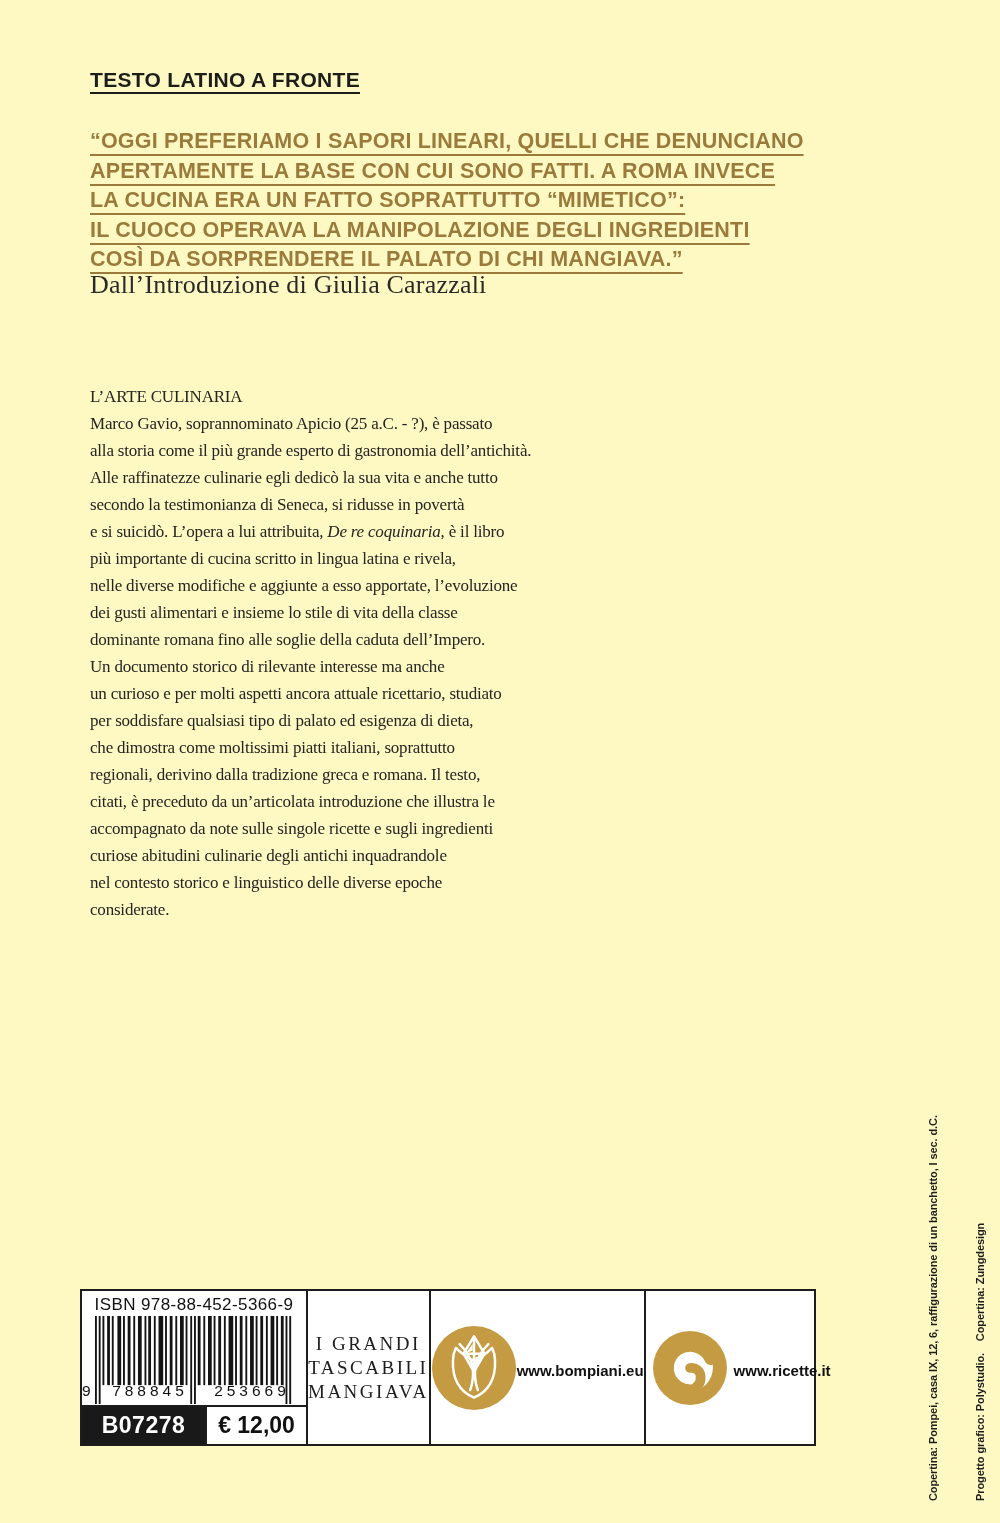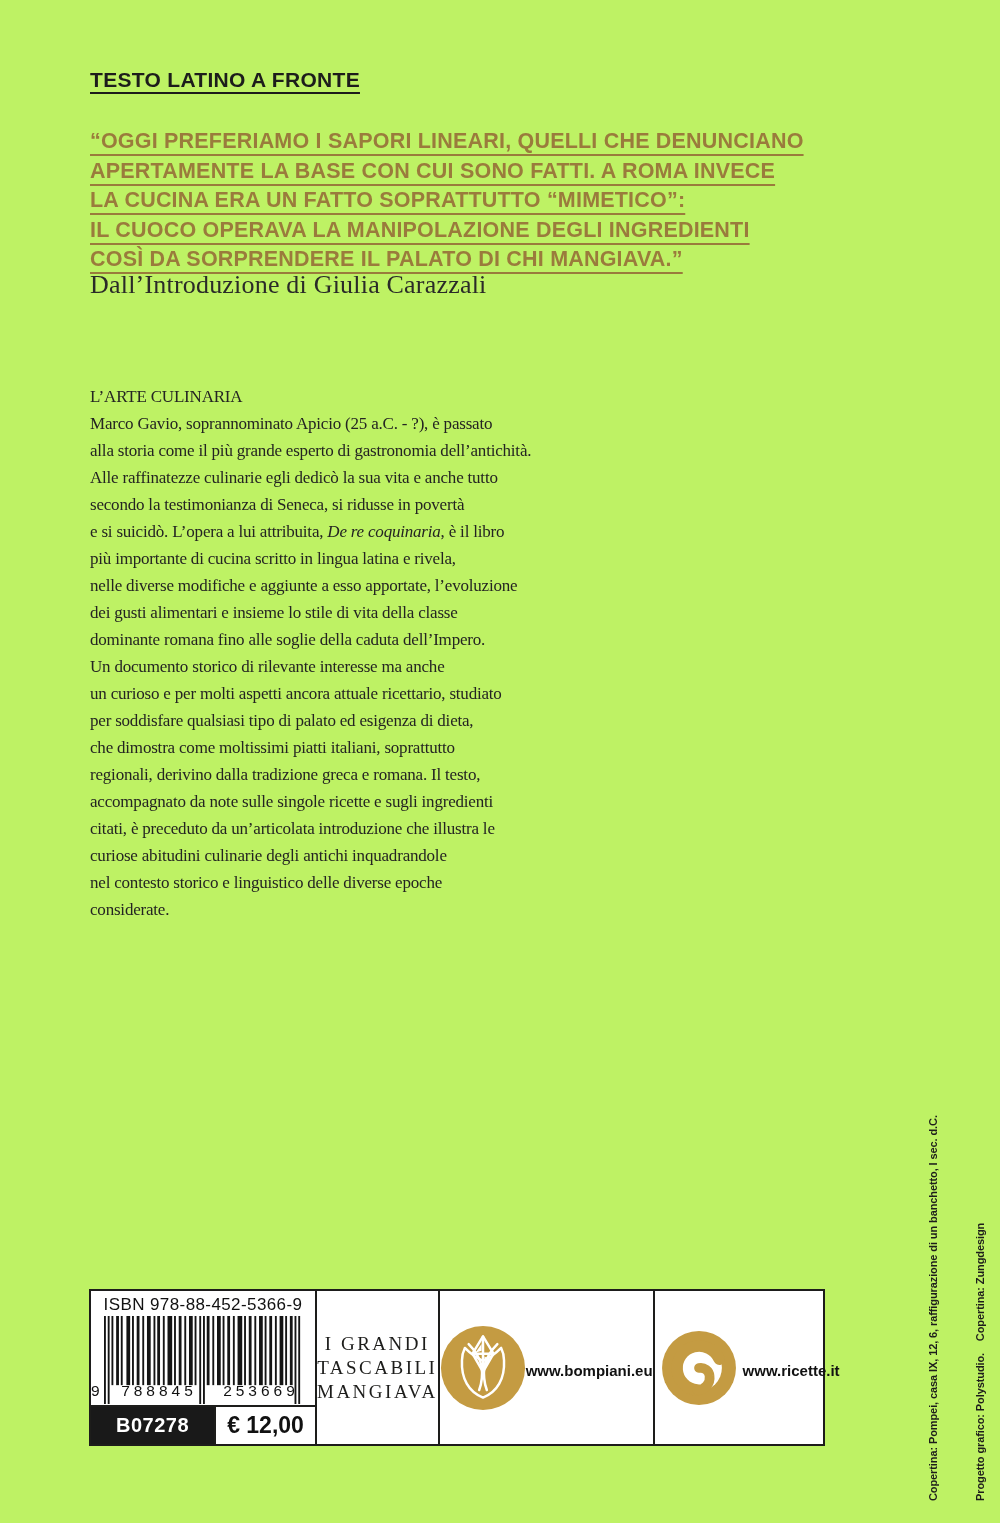--- a/index.html
+++ b/index.html
@@ -1,21 +1,21 @@
 <!DOCTYPE html>
 <html><head>
 <meta charset="utf-8">
 <style>
   * { margin: 0; padding: 0; box-sizing: border-box; }
   html, body { background: #e8e8e8; }
   .page {
     position: relative;
     width: 1000px;
     height: 1523px;
-    background: #bef264;
+    background: #fef9c3;
     overflow: hidden;
     font-family: "Liberation Sans", "DejaVu Sans", sans-serif;
     color: #1d1d1b;
   }
 
   
   .section-heading {
     position: absolute;
     left: 90px;
     top: 68px;
@@ -68,21 +68,21 @@
     line-height: 27px;
     color: #242422;
     letter-spacing: -0.2px;
   }
   .synopsis .ln { white-space: nowrap; }
   .synopsis .it { font-style: italic; }
 
   
   .footer-strip {
     position: absolute;
-    left: 89px;
+    left: 80px;
     top: 1289px;
     width: 736px;
     height: 157px;
     border: 2px solid #1d1d1b;
     display: flex;
     background: #fff;
   }
   .cell { border-left: 2px solid #1d1d1b; }
   .cell:first-child { border-left: none; }
 
@@ -124,21 +124,21 @@
     margin-top: auto;
     height: 40px;
     display: flex;
     border-top: 2px solid #1d1d1b;
   }
   .code-badge {
     width: 123px;
     background: #191919;
     color: #fff;
     display: flex; align-items: center; justify-content: center;
-    font-size: 20px; font-weight: 700; letter-spacing: 0.5px;
+    font-size: 23px; font-weight: 700; letter-spacing: 0.5px;
   }
   .price-box {
     flex: 1;
     display: flex; align-items: center; justify-content: center;
     font-size: 23px; font-weight: 700; color: #111;
     border-left: 2px solid #1d1d1b;
   }
 
   
   .imprint-cell {
@@ -203,22 +203,22 @@
     <div class="ln"><span>e si suicidò. L’opera a lui attribuita, </span><span class="it">De re coquinaria</span><span>, è il libro</span></div>
     <div class="ln">più importante di cucina scritto in lingua latina e rivela,</div>
     <div class="ln">nelle diverse modifiche e aggiunte a esso apportate, l’evoluzione</div>
     <div class="ln">dei gusti alimentari e insieme lo stile di vita della classe</div>
     <div class="ln">dominante romana fino alle soglie della caduta dell’Impero.</div>
     <div class="ln">Un documento storico di rilevante interesse ma anche</div>
     <div class="ln">un curioso e per molti aspetti ancora attuale ricettario, studiato</div>
     <div class="ln">per soddisfare qualsiasi tipo di palato ed esigenza di dieta,</div>
     <div class="ln">che dimostra come moltissimi piatti italiani, soprattutto</div>
     <div class="ln">regionali, derivino dalla tradizione greca e romana. Il testo,</div>
+    <div class="ln">citati, è preceduto da un’articolata introduzione che illustra le</div>
     <div class="ln">accompagnato da note sulle singole ricette e sugli ingredienti</div>
-    <div class="ln">citati, è preceduto da un’articolata introduzione che illustra le</div>
     <div class="ln">curiose abitudini culinarie degli antichi inquadrandole</div>
     <div class="ln">nel contesto storico e linguistico delle diverse epoche</div>
     <div class="ln">considerate.</div>
   </div>
 
   <div class="footer-strip">
 
     <div class="cell barcode-cell">
       <div class="isbn-label">ISBN 978-88-452-5366-9</div>
       <div class="bars-wrap">

